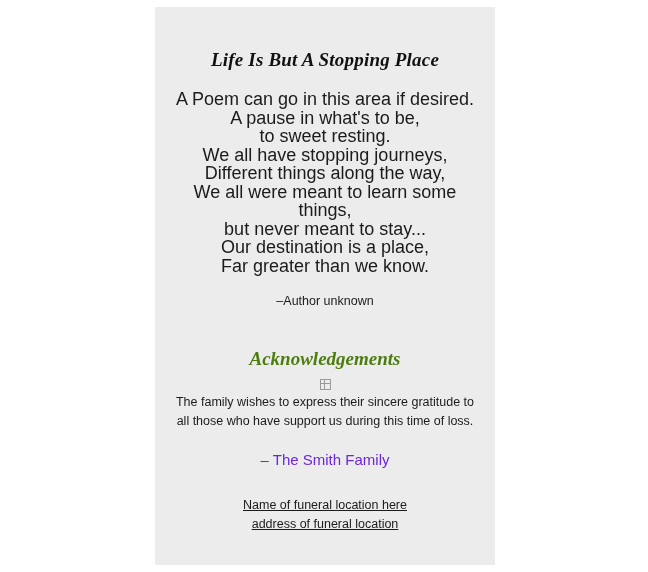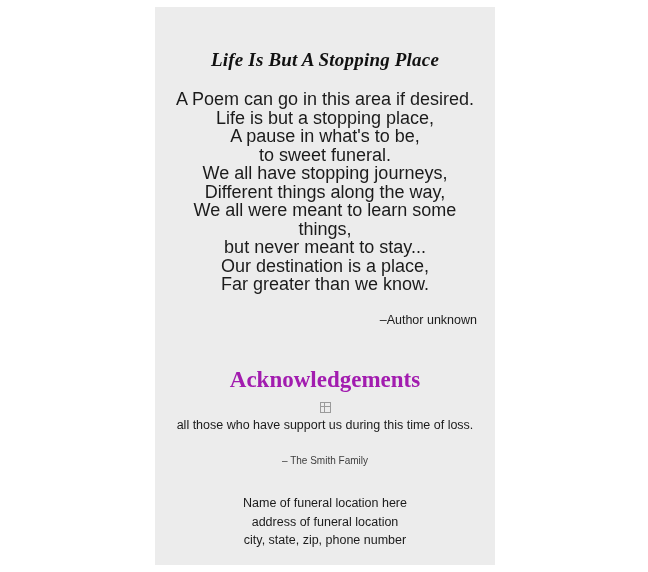--- a/index.html
+++ b/index.html
@@ -45,27 +45,27 @@
     line-height: 18.5px;
     color: #1b1b1b;
   }
   .poem-body .line {
     display: block;
   }
   .poem-author {
     margin-top: 19px;
     font-size: 12.5px;
     color: #1b1b1b;
-    text-align: right;
   }
   .ack-title {
     font-family: "Liberation Serif", serif;
     font-weight: bold;
-    font-size: 23px;
-    color: #a21caf;
+    font-style: italic;
+    font-size: 19px;
+    color: #4d7c0f;
     margin: 40px 0 0 0;
   }
   .broken-img {
     margin: 9px auto 3px auto;
     width: 9px;
     height: 9px;
     border: 1px solid #9a9a9a;
     position: relative;
     background: #ececec;
   }
@@ -91,66 +91,66 @@
     font-size: 12.5px;
     line-height: 18.5px;
     color: #1b1b1b;
     margin-top: 1px;
   }
   .ack-body .line {
     display: block;
   }
   .ack-signature {
     margin-top: 21px;
-    font-size: 10px;
-    color: #404040;
+    font-size: 15px;
+    color: #6d28d9;
   }
   .location-block {
     margin-top: 28px;
     font-size: 12.5px;
     line-height: 18.5px;
     color: #1b1b1b;
   }
   .location-block .line {
     display: block;
+    text-decoration: underline;
   }
 </style>
 </head>
 <body>
 
 <div class="page-wrap">
   <div class="program-card">
 
     <div class="poem-title">Life Is But A Stopping Place</div>
 
     <div class="poem-body">
       <span class="line">A Poem can go in this area if desired.</span>
-      <span class="line">Life is but a stopping place,</span>
       <span class="line">A pause in what's to be,</span>
-      <span class="line">to sweet funeral.</span>
+      <span class="line">to sweet resting.</span>
       <span class="line">We all have stopping journeys,</span>
       <span class="line">Different things along the way,</span>
       <span class="line">We all were meant to learn some things,</span>
       <span class="line">but never meant to stay...</span>
       <span class="line">Our destination is a place,</span>
       <span class="line">Far greater than we know.</span>
     </div>
 
     <div class="poem-author">–Author unknown</div>
 
     <div class="ack-title">Acknowledgements</div>
 
     <div class="broken-img"></div>
 
     <div class="ack-body">
+      <span class="line">The family wishes to express their sincere gratitude to</span>
       <span class="line">all those who have support us during this time of loss.</span>
     </div>
 
     <div class="ack-signature">– The Smith Family</div>
 
     <div class="location-block">
       <span class="line">Name of funeral location here</span>
       <span class="line">address of funeral location</span>
-      <span class="line">city, state, zip, phone number</span>
     </div>
 
   </div>
 </div>
 
 </body></html>

